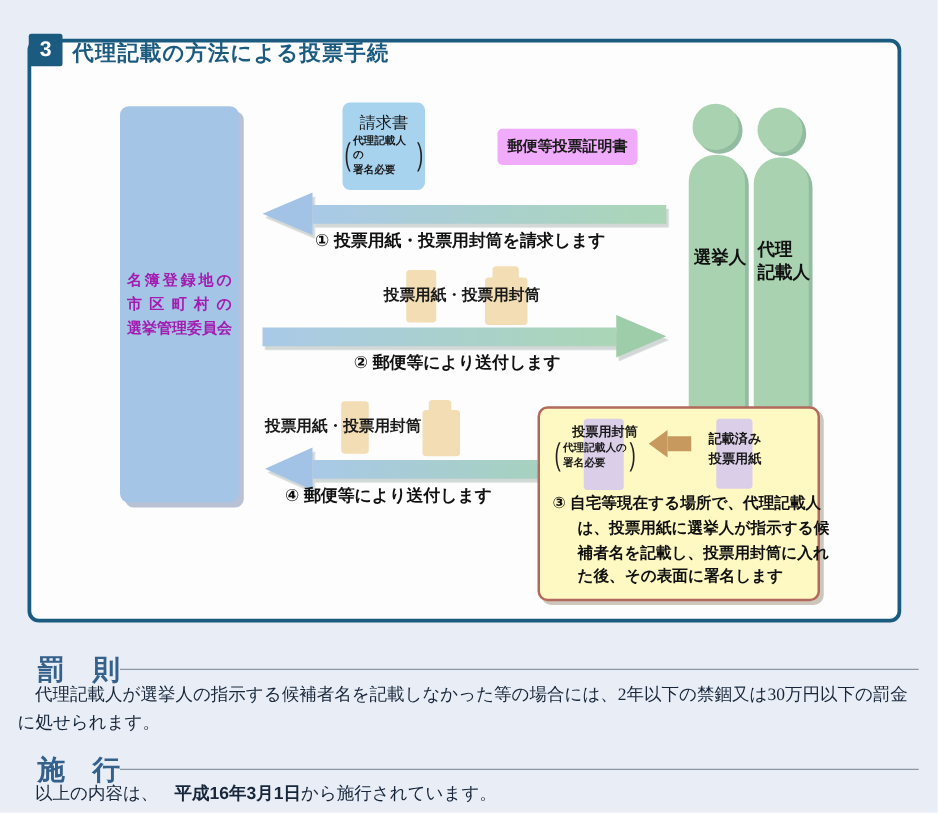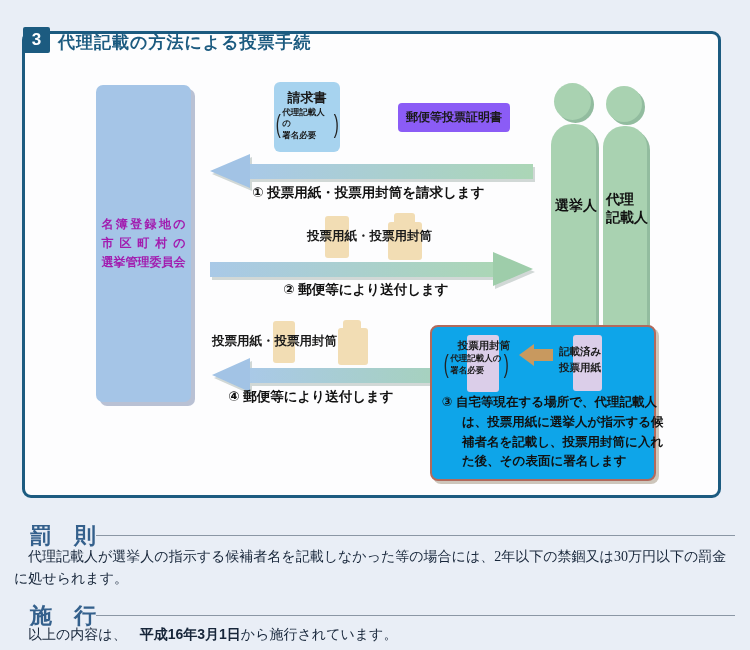--- a/index.html
+++ b/index.html
@@ -37,29 +37,29 @@
   }
   .committee-text{width:84px;font-size:12px;font-weight:bold;line-height:1.6;color:#a21caf;}
   .committee-text div{text-align:justify;text-align-last:justify;}
 
   
   .request-box{
     left:274px;top:82px;width:66px;height:70px;
     background:#a7d3ef;border-radius:6px;z-index:3;
     display:flex;flex-direction:column;align-items:center;
   }
-  .request-title{font-size:13px;font-weight:bold;margin-top:7px;}
+  .request-title{font-size:13px;font-weight:normal;margin-top:7px;}
   .paren-row{display:flex;align-items:center;margin-top:0px;}
   .bigparen{font-size:25px;font-weight:400;line-height:1;transform:scaleX(.6);color:#222;}
   .paren-note{font-size:8.5px;font-weight:bold;line-height:1.35;text-align:left;}
 
   
   .cert-box{
     left:398px;top:103px;width:112px;height:29px;
-    background:#8b5cf6;border-radius:4px;z-index:3;
+    background:#f0abfc;border-radius:4px;z-index:3;
     display:flex;align-items:center;justify-content:center;
     font-size:12px;font-weight:bold;
   }
 
   
   .person{z-index:1;}
   .person .head{
     position:absolute;border-radius:50%;background:#a9d2b1;
     box-shadow:3px 3px 0 #92bc9f;
   }
@@ -84,28 +84,28 @@
 
   
   .paper-icon{background:#f2ddb4;border-radius:3px;z-index:1;}
   .env-body{background:#f2ddb4;border-radius:3px;z-index:1;}
   .env-tab{background:#f2ddb4;border-radius:3px 3px 0 0;z-index:1;}
   .ballot-label{font-size:12.5px;font-weight:bold;z-index:2;white-space:nowrap;}
 
   
   .step3-box{
     left:430px;top:325px;width:226px;height:156px;
-    background:#0ea5e9;border:2px solid #b26a5c;border-radius:8px;
+    background:#fef9c3;border:2px solid #b26a5c;border-radius:8px;
     box-shadow:3px 3px 0 #cdc6bb;z-index:4;box-sizing:border-box;
   }
   .purple-rect{position:absolute;background:#dbcee9;border-radius:3px;}
   .s3-env-title{position:absolute;font-size:10.5px;font-weight:bold;text-align:center;z-index:2;}
   .s3-paren{position:absolute;display:flex;align-items:center;z-index:2;}
   .s3-paren .paren-note{font-size:8.5px;}
-  .s3-written{position:absolute;font-size:10.5px;font-weight:bold;text-align:left;line-height:1.5;z-index:2;}
+  .s3-written{position:absolute;font-size:10.5px;font-weight:bold;text-align:center;line-height:1.5;z-index:2;}
   .brown-arrow{position:absolute;display:flex;align-items:center;z-index:2;}
   .brown-head{width:0;height:0;border-top:11px solid transparent;border-bottom:11px solid transparent;border-right:15px solid #c8995f;}
   .brown-shaft{width:19px;height:12px;background:#c8995f;}
   .step3-text{
     position:absolute;left:10px;top:66px;width:204px;
     font-size:12.5px;font-weight:bold;line-height:1.58;color:#111;
     padding-left:1.6em;text-indent:-1.6em;
   }
 
   

